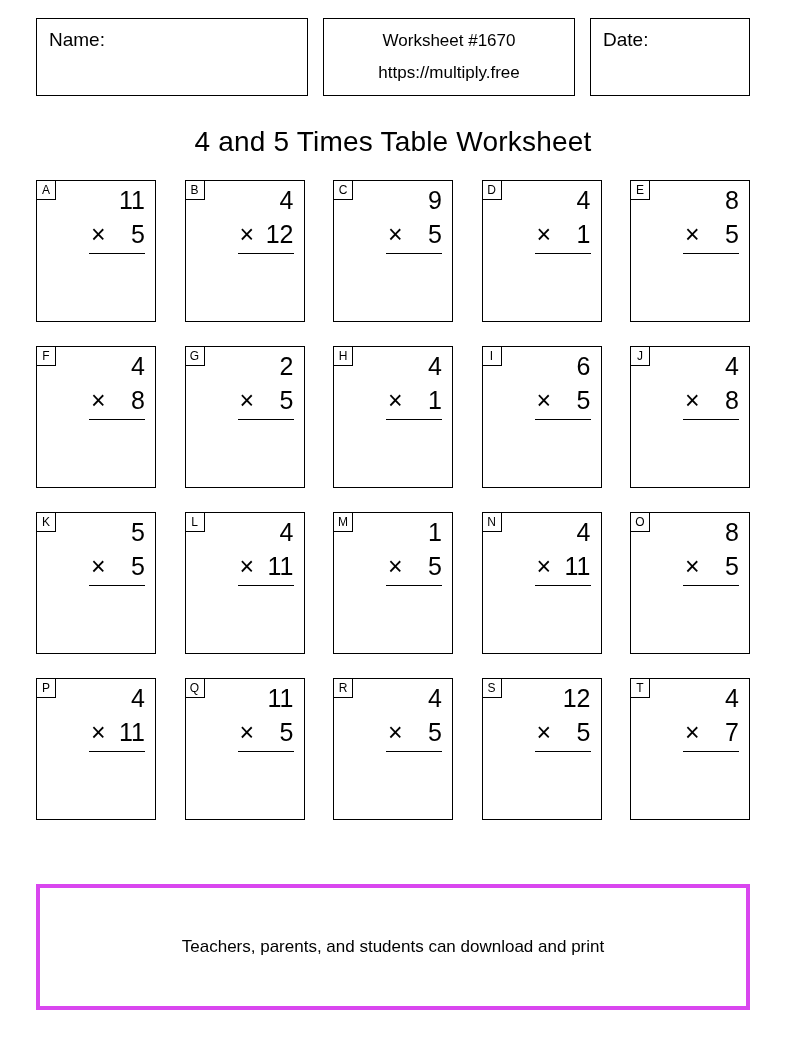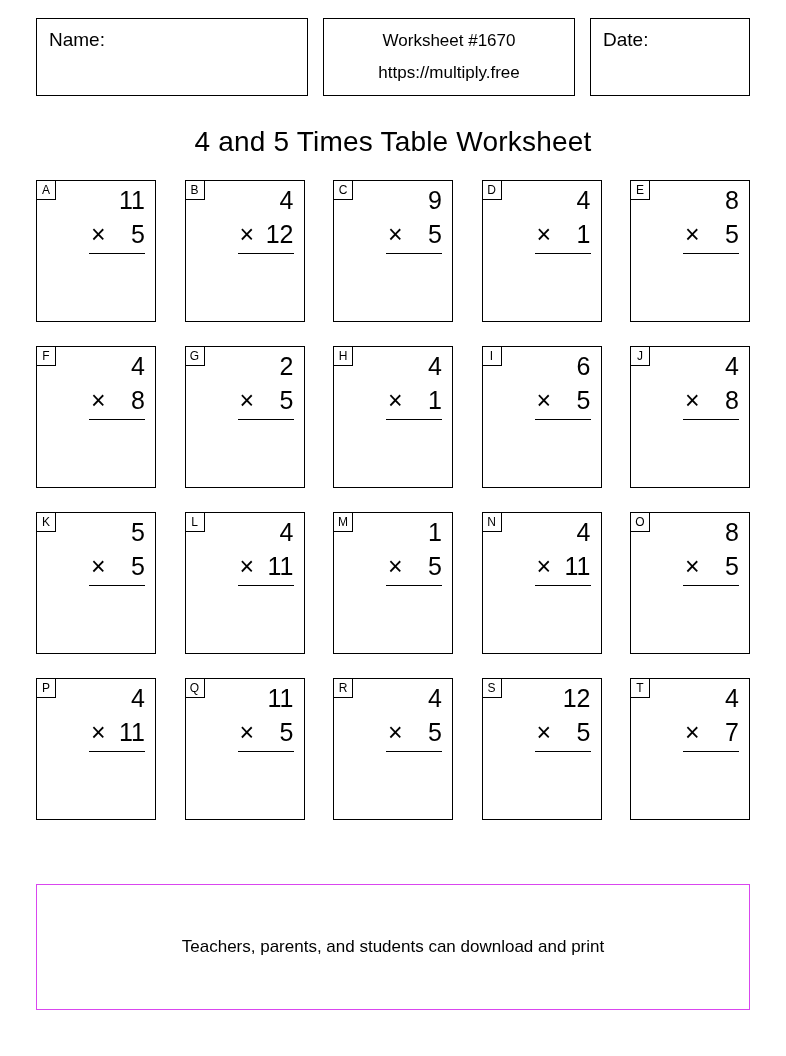--- a/index.html
+++ b/index.html
@@ -119,21 +119,21 @@
     border-bottom: 1.5px solid #000;
     margin-top: 2px;
   }
 
   
   .footer {
     position: absolute;
     left: 36px;
     right: 36px;
     bottom: 46px;
-    border: 1px solid #d946ef;
+    border: 4px solid #d946ef;
     box-sizing: border-box;
     height: 126px;
     display: flex;
     flex-direction: column;
     align-items: center;
     justify-content: center;
     gap: 12px;
     font-size: 17px;
   }
 </style>

